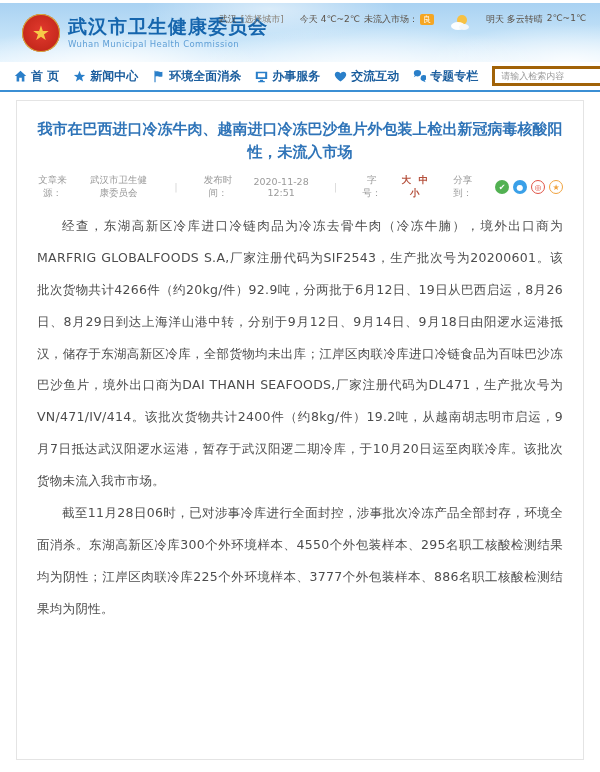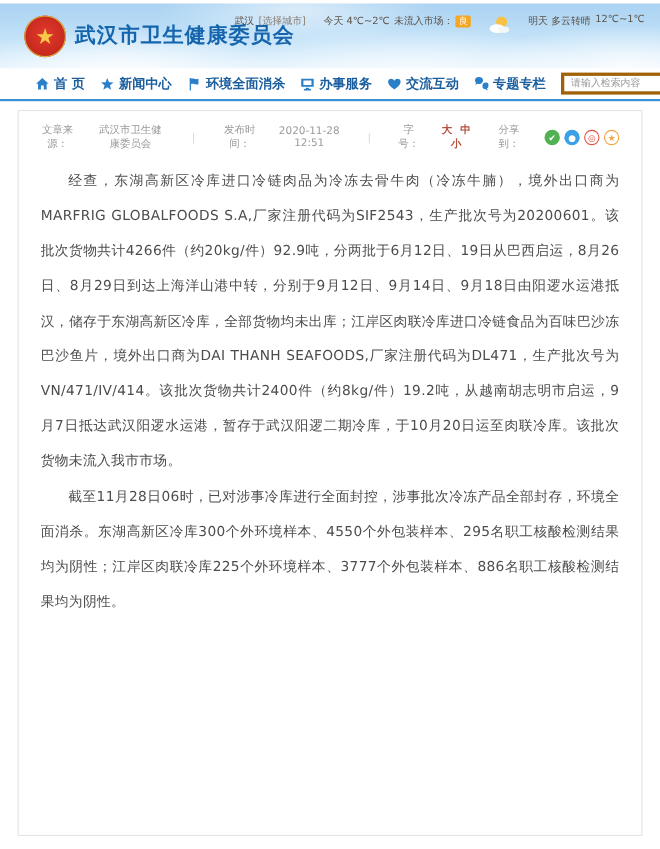--- a/index.html
+++ b/index.html
@@ -37,21 +37,21 @@
   .city-select { color:#8a8177; cursor:pointer; }
   .aq-badge {
     display:inline-block; background:#f5a623; color:#fff; font-size:8px;
     padding:0 3px; border-radius:2px; margin-left:2px;
   }
   .sun-cloud { width:20px; height:18px; }
 
   
   .nav-bar {
     height:30px; background:#ffffff; border-bottom:2px solid #3b8fd4;
-    display:flex; align-items:center; padding:0 32px; gap:14px;
+    display:flex; align-items:center; padding:0 14px; gap:14px;
   }
   .nav-item {
     display:flex; align-items:center; gap:4px; color:#1b5e9e;
     font-size:12px; font-weight:bold; cursor:pointer; white-space:nowrap;
   }
   .nav-item svg { width:13px; height:13px; fill:#2a7fc9; }
   .nav-search { margin-left:auto; display:flex; align-items:center; }
   .nav-search input {
     width:120px; height:20px; border:3px solid #a16207; font-size:9px;
     padding:0 6px; color:#444; outline:none;
@@ -99,20 +99,21 @@
 </head>
 <body>
 
 <div class="site-header">
   <div class="logo-wrap">
     <div class="emblem">
       <span>★</span>
     </div>
     <div>
       <div class="site-title">武汉市卫生健康委员会</div>
+      <div class="site-title-en">Wuhan Municipal Health Commission</div>
     </div>
   </div>
 
   <div class="weather">
     <div class="col">
       <span>武汉</span>
       <span class="city-select">[选择城市]</span>
     </div>
     <div class="col">
       <span>今天 4℃~2℃</span>
@@ -120,21 +121,21 @@
         <span>未流入市场：</span><span class="aq-badge">良</span>
       </span>
     </div>
     <svg class="sun-cloud" viewBox="0 0 20 18">
       <circle cx="12" cy="7" r="5" fill="#f7c143"></circle>
       <ellipse cx="8" cy="13" rx="7" ry="4" fill="#ffffff" opacity="0.95"></ellipse>
       <ellipse cx="14" cy="14" rx="5" ry="3" fill="#f2f7fb"></ellipse>
     </svg>
     <div class="col">
       <span>明天 多云转晴</span>
-      <span>12℃~1℃</span>
+      <span>2℃~1℃</span>
     </div>
   </div>
 </div>
 
 <div class="nav-bar">
   <div class="nav-item">
     <svg viewBox="0 0 16 16">
         <path d="M8 1 L15 7.5 H12.8 V14 H9.6 V9.5 H6.4 V14 H3.2 V7.5 H1 Z"></path>
       </svg>
     <span>首 页</span>
@@ -172,20 +173,21 @@
 
   <div class="nav-search">
     <input type="text" placeholder="请输入检索内容" style="">
 
   </div>
 </div>
 
 <div class="content-box">
 
 
+  <div class="article-title">我市在巴西进口冷冻牛肉、越南进口冷冻巴沙鱼片外包装上检出新冠病毒核酸阳性，未流入市场</div>
 
   <div class="article-meta">
     <span>文章来源：</span>
       <span>武汉市卫生健康委员会</span>
     <span class="sep">｜</span>
     <span>发布时间：</span>
       <span>2020-11-28 12:51</span>
     <span class="sep">｜</span>
     <span>字号：</span>
     <span class="font-sizes">大 中 小</span>

